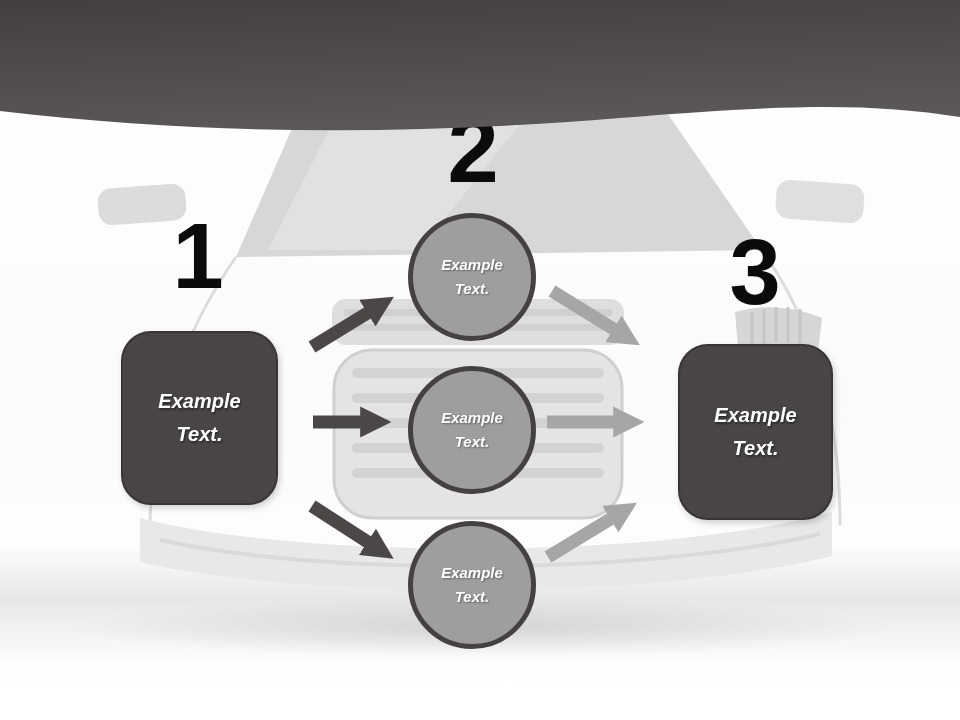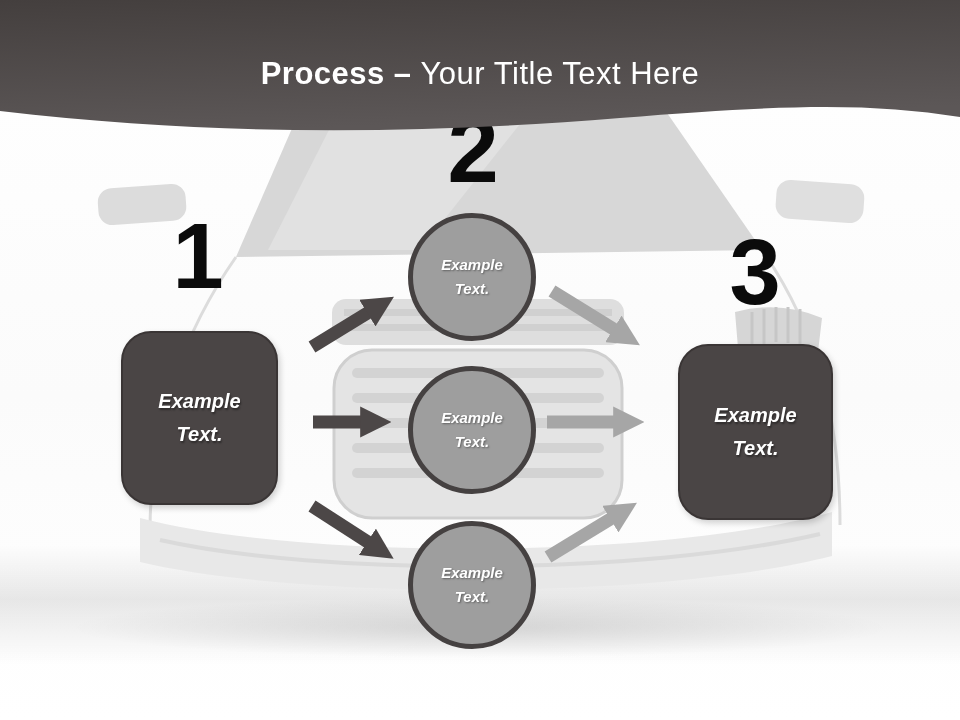--- a/index.html
+++ b/index.html
@@ -166,17 +166,14 @@
   <svg class="layer header-svg" viewBox="0 0 960 720" aria-hidden="true">
     <defs>
       <linearGradient id="bandGrad" x1="0" y1="0" x2="0.25" y2="1">
         <stop offset="0" style="stop-color:var(--header-top,#443f3e)"></stop>
         <stop offset="1" style="stop-color:var(--header-bottom,#5c5757)"></stop>
       </linearGradient>
     </defs>
     <path d="M0,0 H960 V117 C870,103 790,104 620,118 C420,134 225,137 0,111 Z" fill="url(#bandGrad)"></path>
   </svg>
 
-  <div class="slide-title">
-    <span class="title-bold">Process</span><span class="title-sep">–</span><span>Your Title Text Here</span>
-  </div>
 
 </div>
 
 </body></html>

